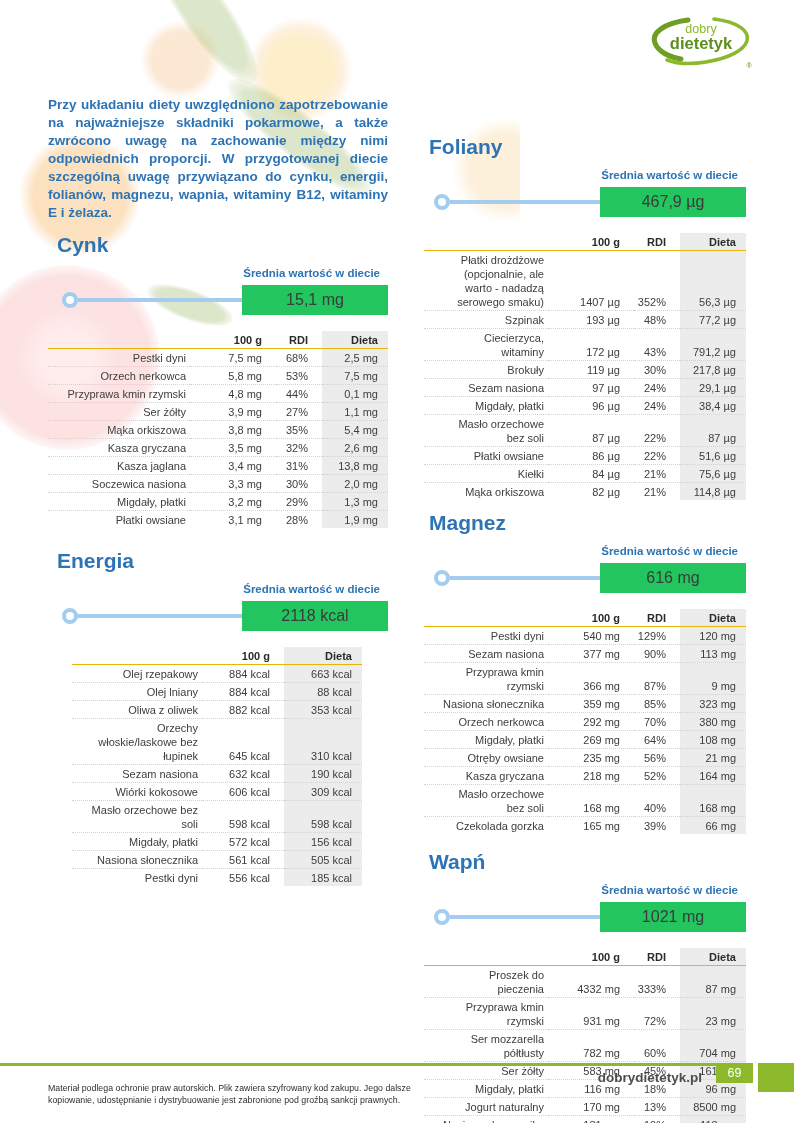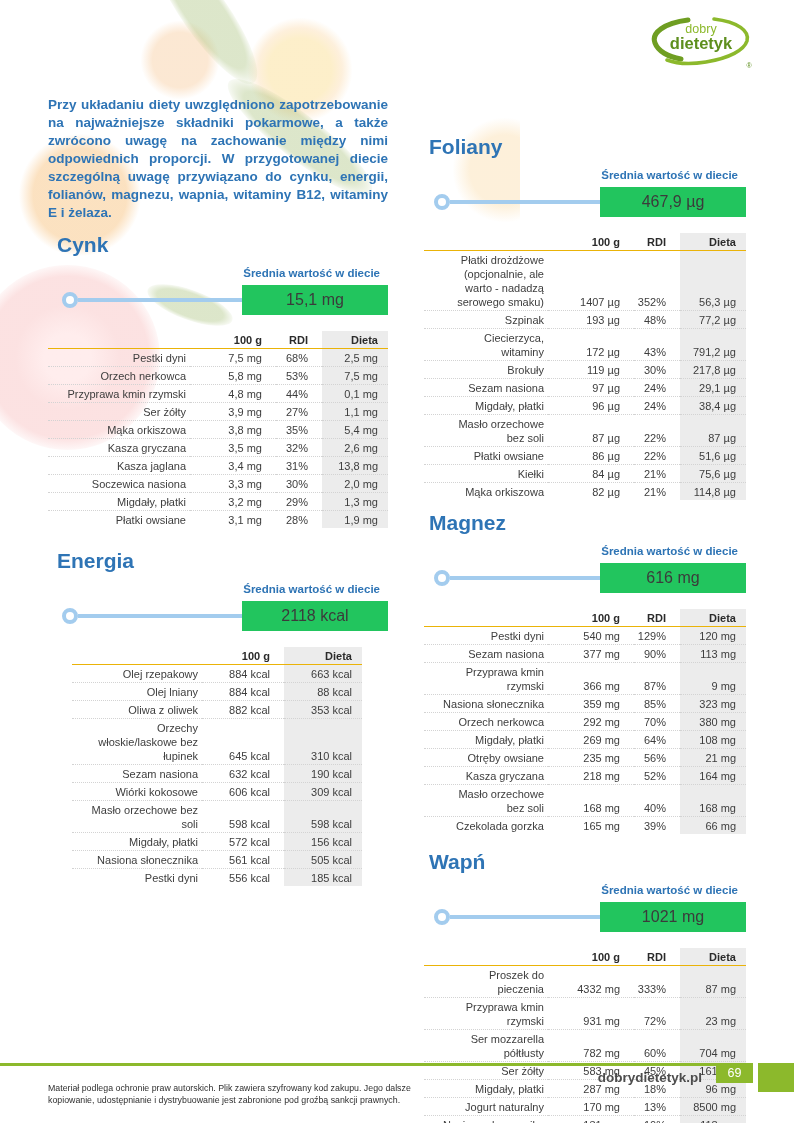--- a/index.html
+++ b/index.html
@@ -489,21 +489,21 @@
               <td class="dieta">704 mg</td>
             </tr>
             <tr>
               <td class="name">Ser żółty</td>
               <td>583 mg</td>
               <td>45%</td>
               <td class="dieta">161 mg</td>
             </tr>
             <tr>
               <td class="name">Migdały, płatki</td>
-              <td>287 mg</td>
+              <td>116 mg</td>
               <td>18%</td>
               <td class="dieta">96 mg</td>
             </tr>
             <tr>
               <td class="name">Jogurt naturalny</td>
               <td>170 mg</td>
               <td>13%</td>
               <td class="dieta">8500 mg</td>
             </tr>
             <tr>

